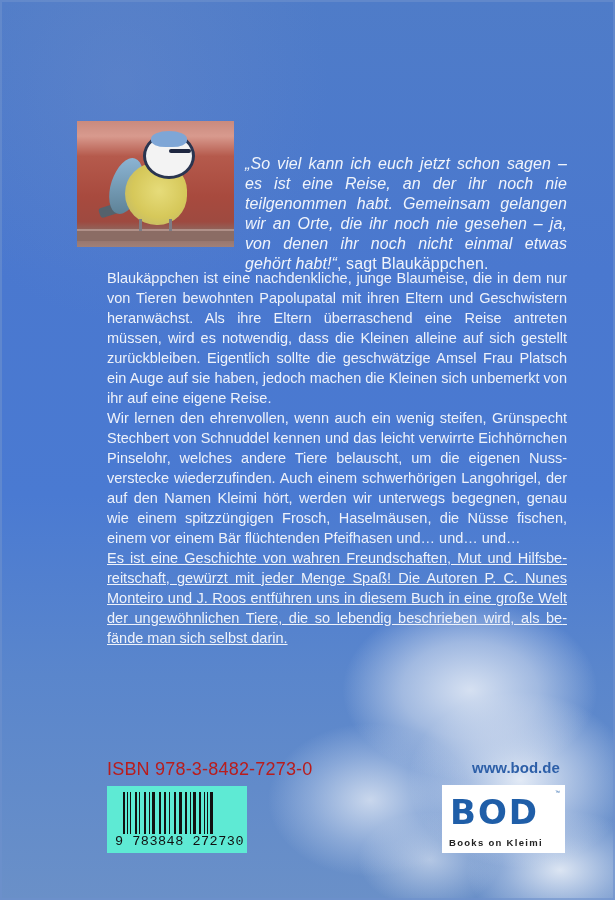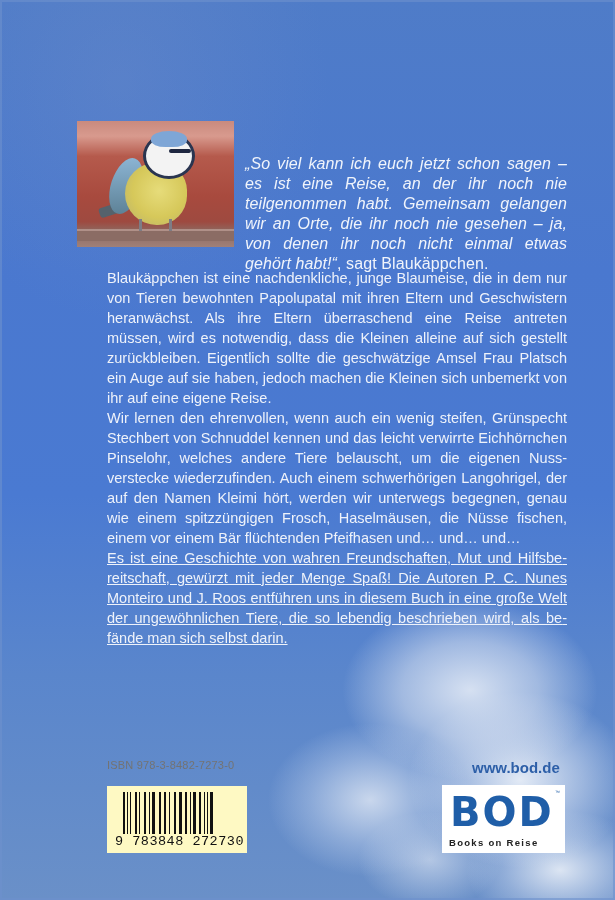--- a/index.html
+++ b/index.html
@@ -42,37 +42,37 @@
   .blurb {
     position: absolute; left: 105px; top: 266px; width: 460px;
     font-size: 14.5px; line-height: 20px; color: #eef2fa; text-align: justify;
     hyphens: manual;
   }
   .blurb p { margin: 0; }
   .blurb p.gap { margin-top: 0; text-decoration: underline; }
 
   .isbn {
     position: absolute; left: 105px; top: 757px;
-    font-size: 11px; color: #737373; letter-spacing: 0.2px;
+    font-size: 18px; color: #b91c1c; letter-spacing: 0.2px;
   }
   .barcode {
     position: absolute; left: 105px; top: 784px; width: 140px; height: 67px;
-    background: #fef9c3; box-sizing: border-box; padding: 6px 8px 0 8px;
+    background: #5eead4; box-sizing: border-box; padding: 6px 8px 0 8px;
   }
   .barcode .bars { height: 42px; display: flex; align-items: stretch; justify-content: flex-start; margin-left: 8px; }
   .barcode .bars span { display: block; background: #111; margin-right: 1px; }
   .barcode .digits { font-family: "Liberation Mono", monospace; font-size: 13.5px; color: #111; line-height: 14px; margin-top: 1px; letter-spacing: 0.5px; white-space: pre; }
 
   .bod-url {
     position: absolute; left: 470px; top: 757px; font-size: 15px; font-weight: bold; color: #2d5fa8; text-align: center;
   }
   .bod-logo {
     position: absolute; left: 440px; top: 783px; width: 123px; height: 68px; background: #ffffff; box-sizing: border-box;
   }
-  .bod-logo .mark { position: absolute; left: 8px; top: 6px; font-family: "DejaVu Sans", sans-serif; font-weight: bold; font-size: 40px; line-height: 42px; color: #1f5ea8; letter-spacing: 2px; }
+  .bod-logo .mark { position: absolute; left: 8px; top: 6px; font-family: "DejaVu Sans", sans-serif; font-weight: bold; font-size: 34px; line-height: 42px; color: #1f5ea8; letter-spacing: 2px; }
   .bod-logo .tm { position: absolute; right: 5px; top: 4px; font-size: 5px; color: #1f5ea8; }
   .bod-logo .tag { position: absolute; left: 7px; bottom: 5px; font-size: 9.5px; font-weight: bold; color: #222; letter-spacing: 1.3px; }
 </style>
 </head>
 <body>
 
 <div class="page">
 
   <div class="bird-photo">
     <div class="rail"></div>
@@ -142,16 +142,16 @@
         <span style="width: 0.01px; margin-right: 1px; background: transparent;"></span>
       </div>
     <div class="digits">9 783848 272730</div>
   </div>
 
   <div class="bod-url">www.bod.de</div>
 
   <div class="bod-logo">
     <div class="mark">BOD</div>
     <div class="tm">™</div>
-    <div class="tag">Books on Reise</div>
+    <div class="tag">Books on Kleimi</div>
   </div>
 
 </div>
 
 </body></html>

